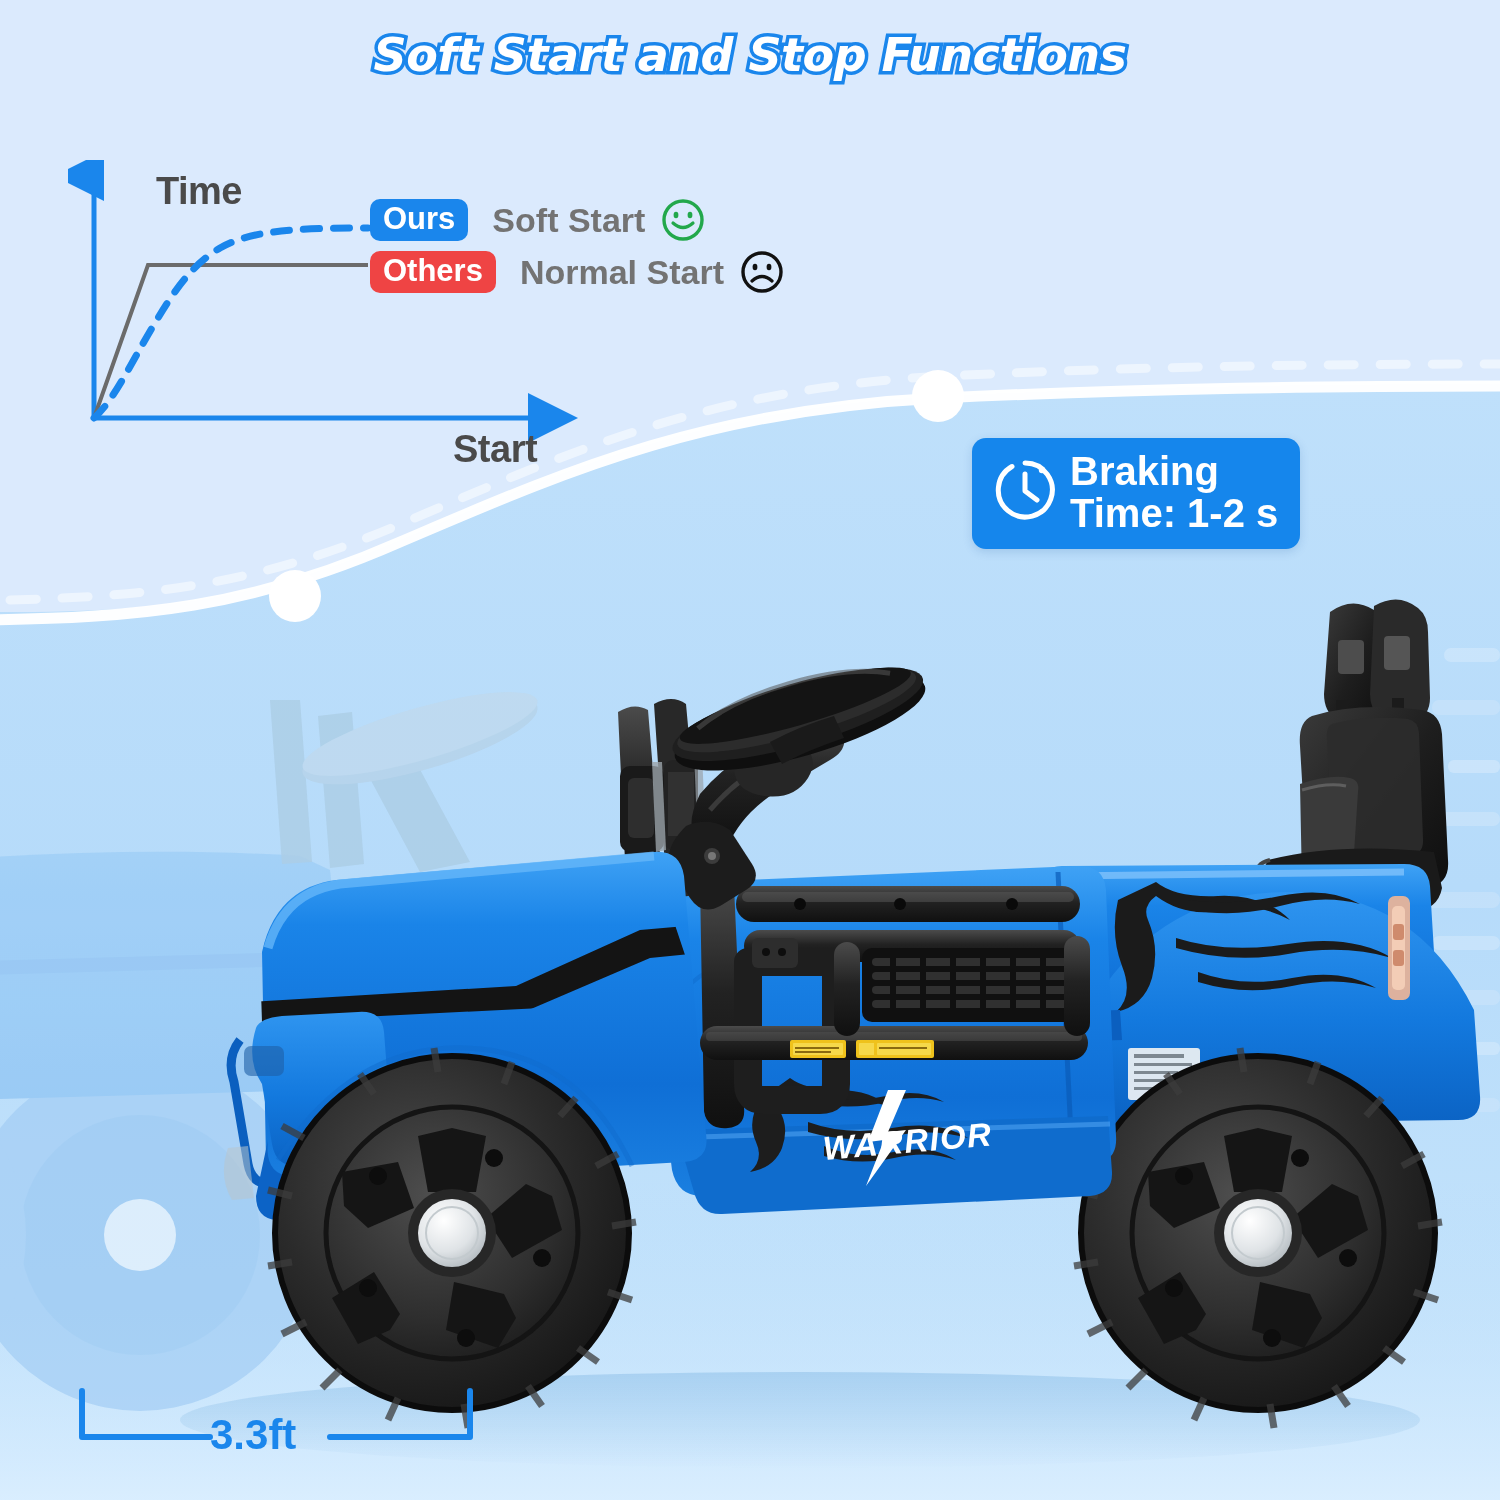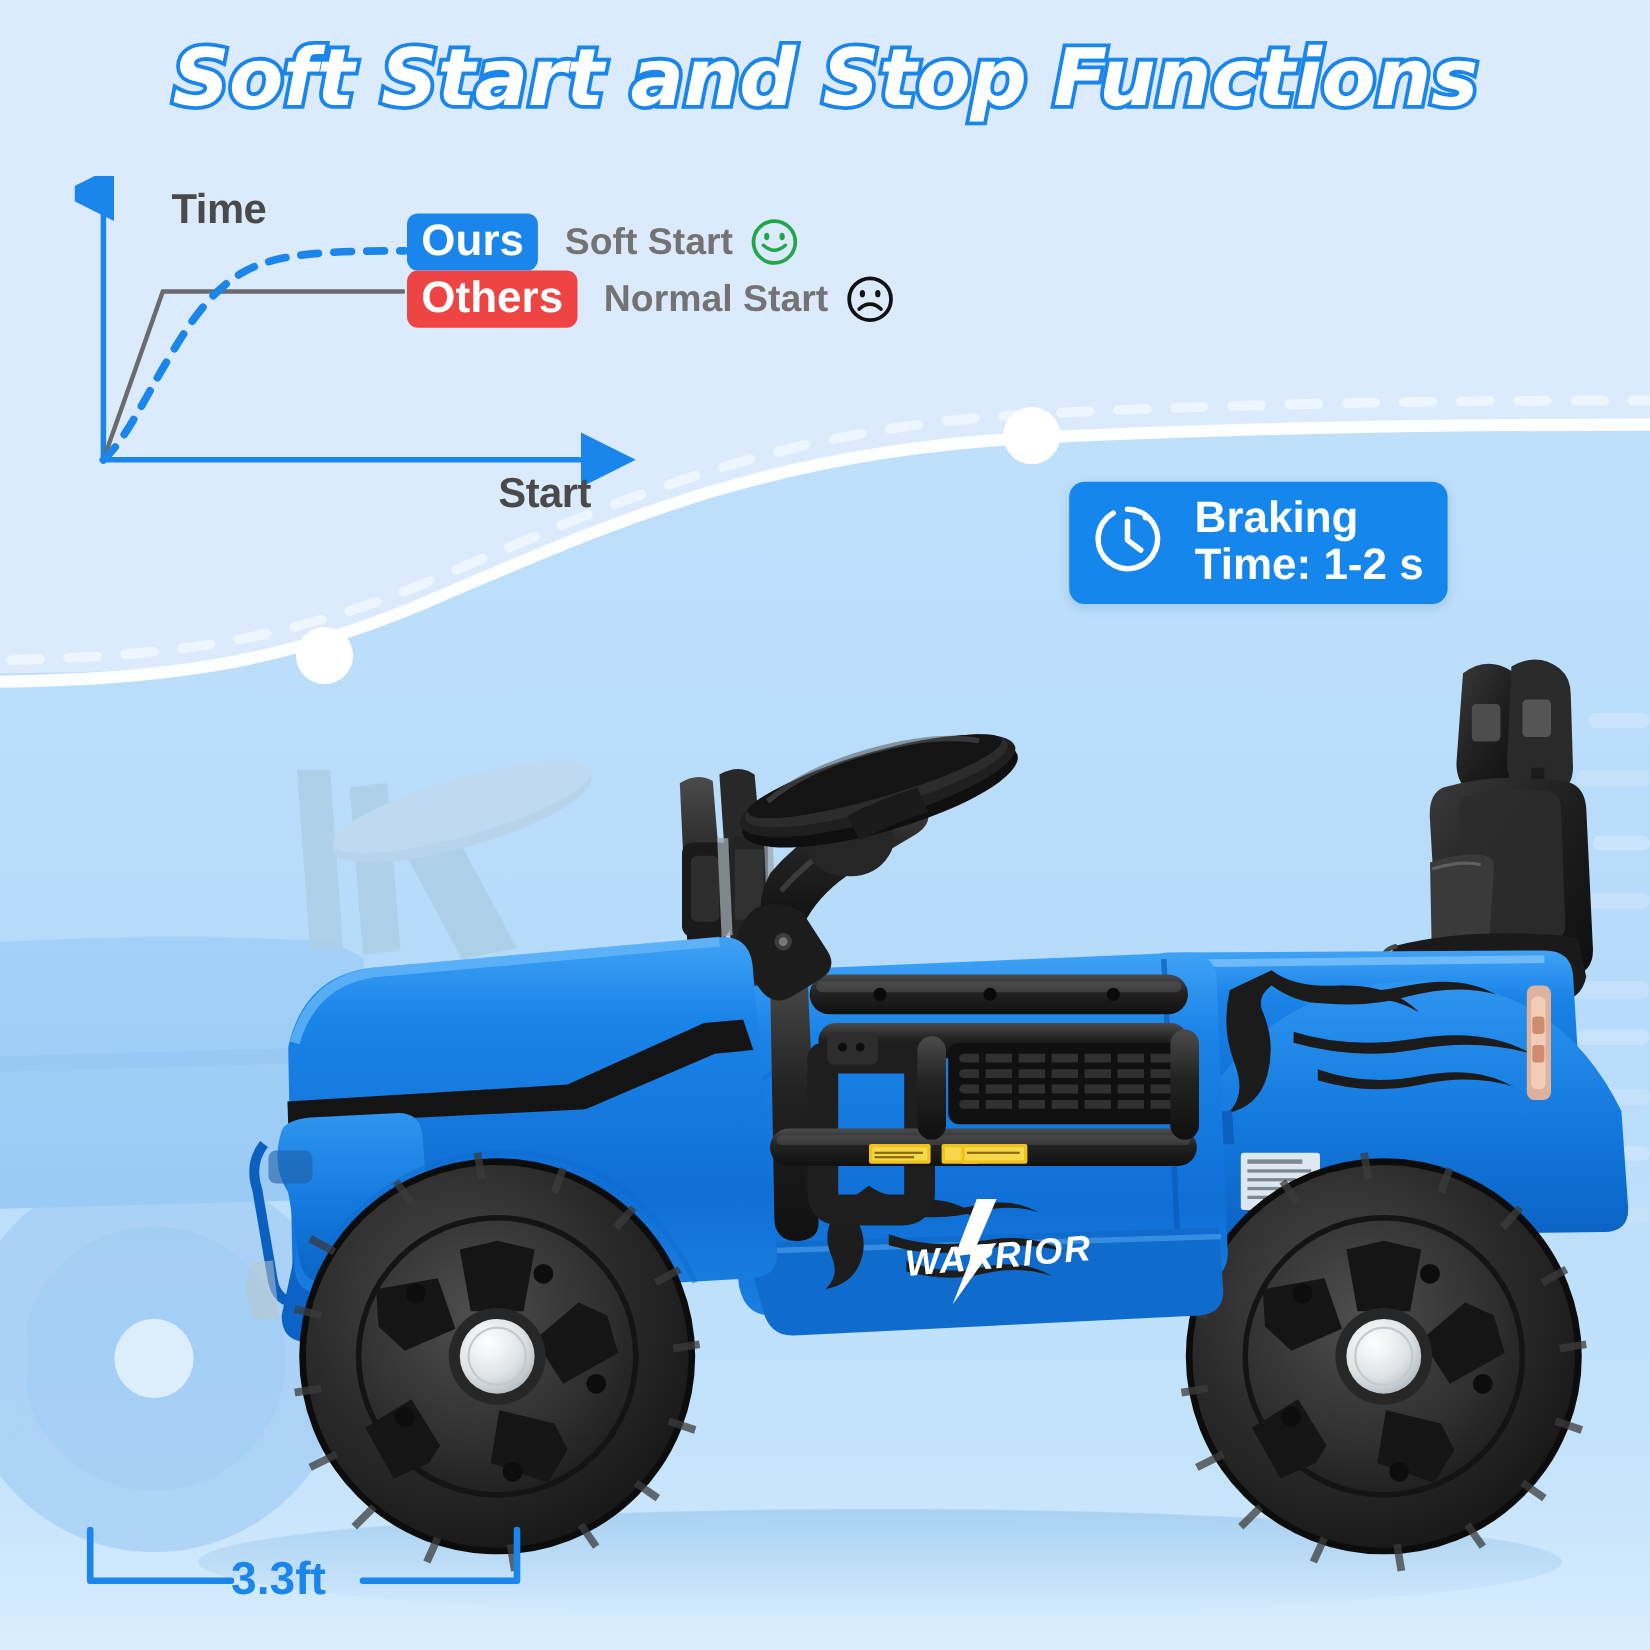--- a/index.html
+++ b/index.html
@@ -17,21 +17,21 @@
   .bg-top { position: absolute; left:0; top:0; width:1500px; height:1500px; background:#dbeafd; }
   .bg-wave { position:absolute; left:0; top:0; width:1500px; height:1500px; }
 
   
   .title-wrap {
     position: absolute; left: 0; top: 28px; width: 1500px; text-align: center;
     z-index: 40;
   }
   .title {
     display:inline-block;
-    font-size: 72px; font-weight: 700; font-style: italic;
+    font-size: 46px; font-weight: 700; font-style: italic;
     letter-spacing: -0.5px;
     color: #ffffff;
     -webkit-text-stroke: 7px #1a86ec;
     paint-order: stroke fill;
     text-shadow: 0 0 1px #1a86ec;
     font-family: "DejaVu Sans", sans-serif;
   }
 
   
   .chart-block { position:absolute; left: 68px; top: 160px; width: 560px; height: 320px; z-index: 30; }
@@ -40,39 +40,39 @@
     position:absolute; color:#4a4a4a; font-size: 38px; font-weight:700;
     font-family: "Liberation Sans", sans-serif; letter-spacing:-0.5px;
   }
   .lbl-time { left: 88px; top: 10px; }
   .lbl-speed { left: 385px; top: 268px; }
 
   
   .legend { position:absolute; left: 370px; top: 198px; z-index: 32; }
   .legend-row { display:flex; align-items:center; margin-bottom: 8px; height: 44px; }
   .badge {
-    color:#fff; font-weight:700; font-size:40px; border-radius:10px;
+    color:#fff; font-weight:700; font-size:31px; border-radius:10px;
     padding: 2px 13px 4px 13px; line-height: 1.15;
     font-family: "Liberation Sans", sans-serif;
     white-space: nowrap;
   }
   .badge-ours   { background:#1a86ec; }
   .badge-others { background:#ef4444; }
   .leg-text {
     color:#737373; font-weight:700; font-size:34px; margin-left: 24px;
     white-space: nowrap; font-family: "Liberation Sans", sans-serif;
   }
   .leg-face { margin-left: 16px; display:flex; align-items:center; }
 
   
   .brake-badge {
     position:absolute; left: 972px; top: 438px; z-index: 35;
     background:#1586ec; border-radius: 14px;
     padding: 12px 22px 14px 20px;
-    display:flex; align-items:center; gap: 28px;
+    display:flex; align-items:center; gap: 12px;
     box-shadow: 0 3px 10px rgba(30,90,160,.18);
   }
   .brake-text {
     color:#fff; font-weight:700; font-size: 40px; line-height: 1.06;
     font-family:"Liberation Sans", sans-serif; white-space:nowrap;
   }
 
   
   .vehicle-layer { position:absolute; left:0; top:0; width:1500px; height:1500px; z-index: 20; }
 

